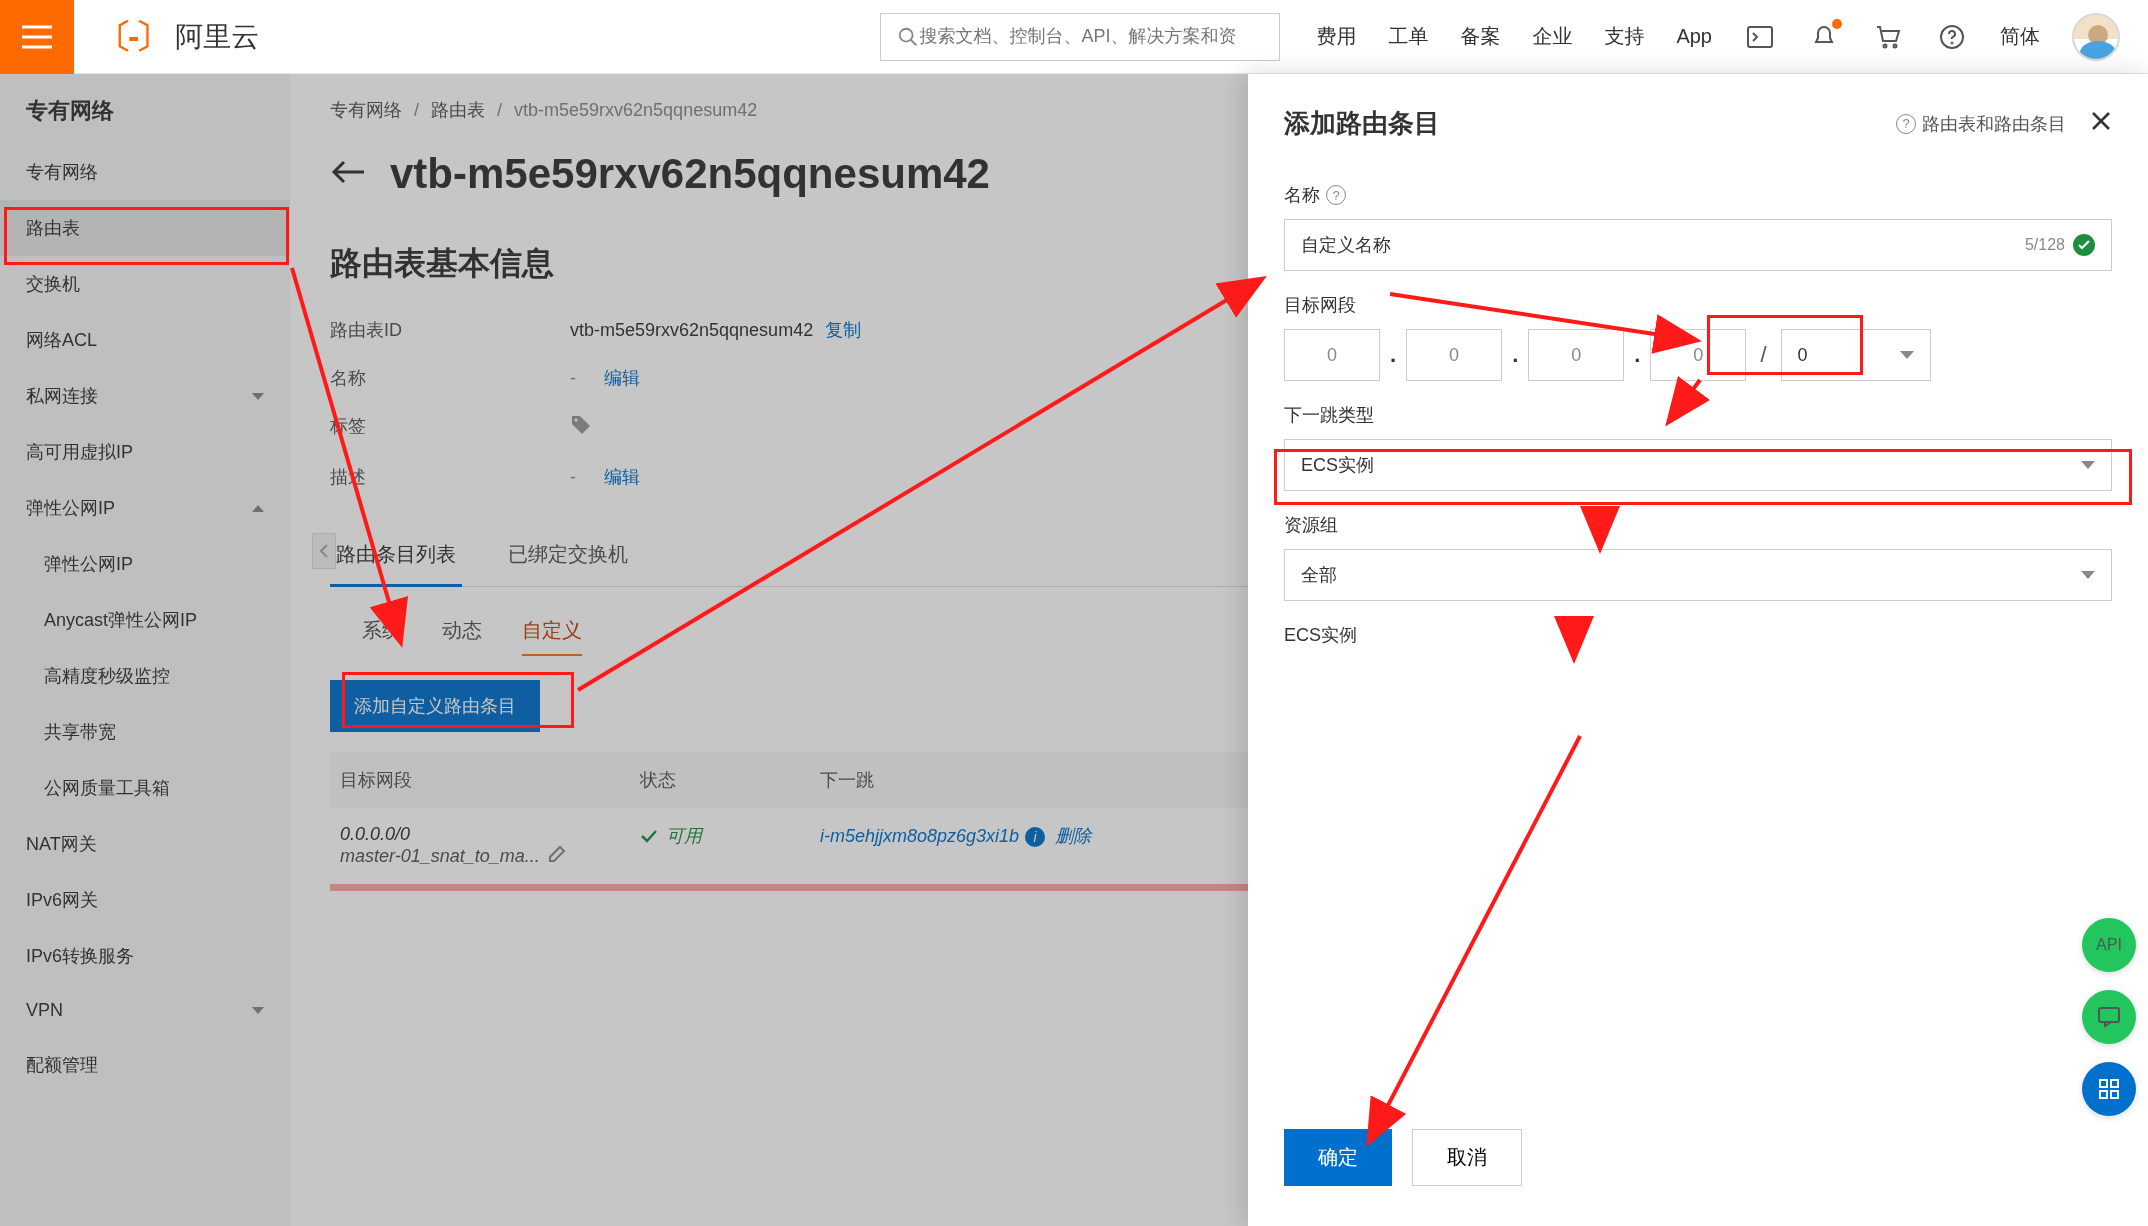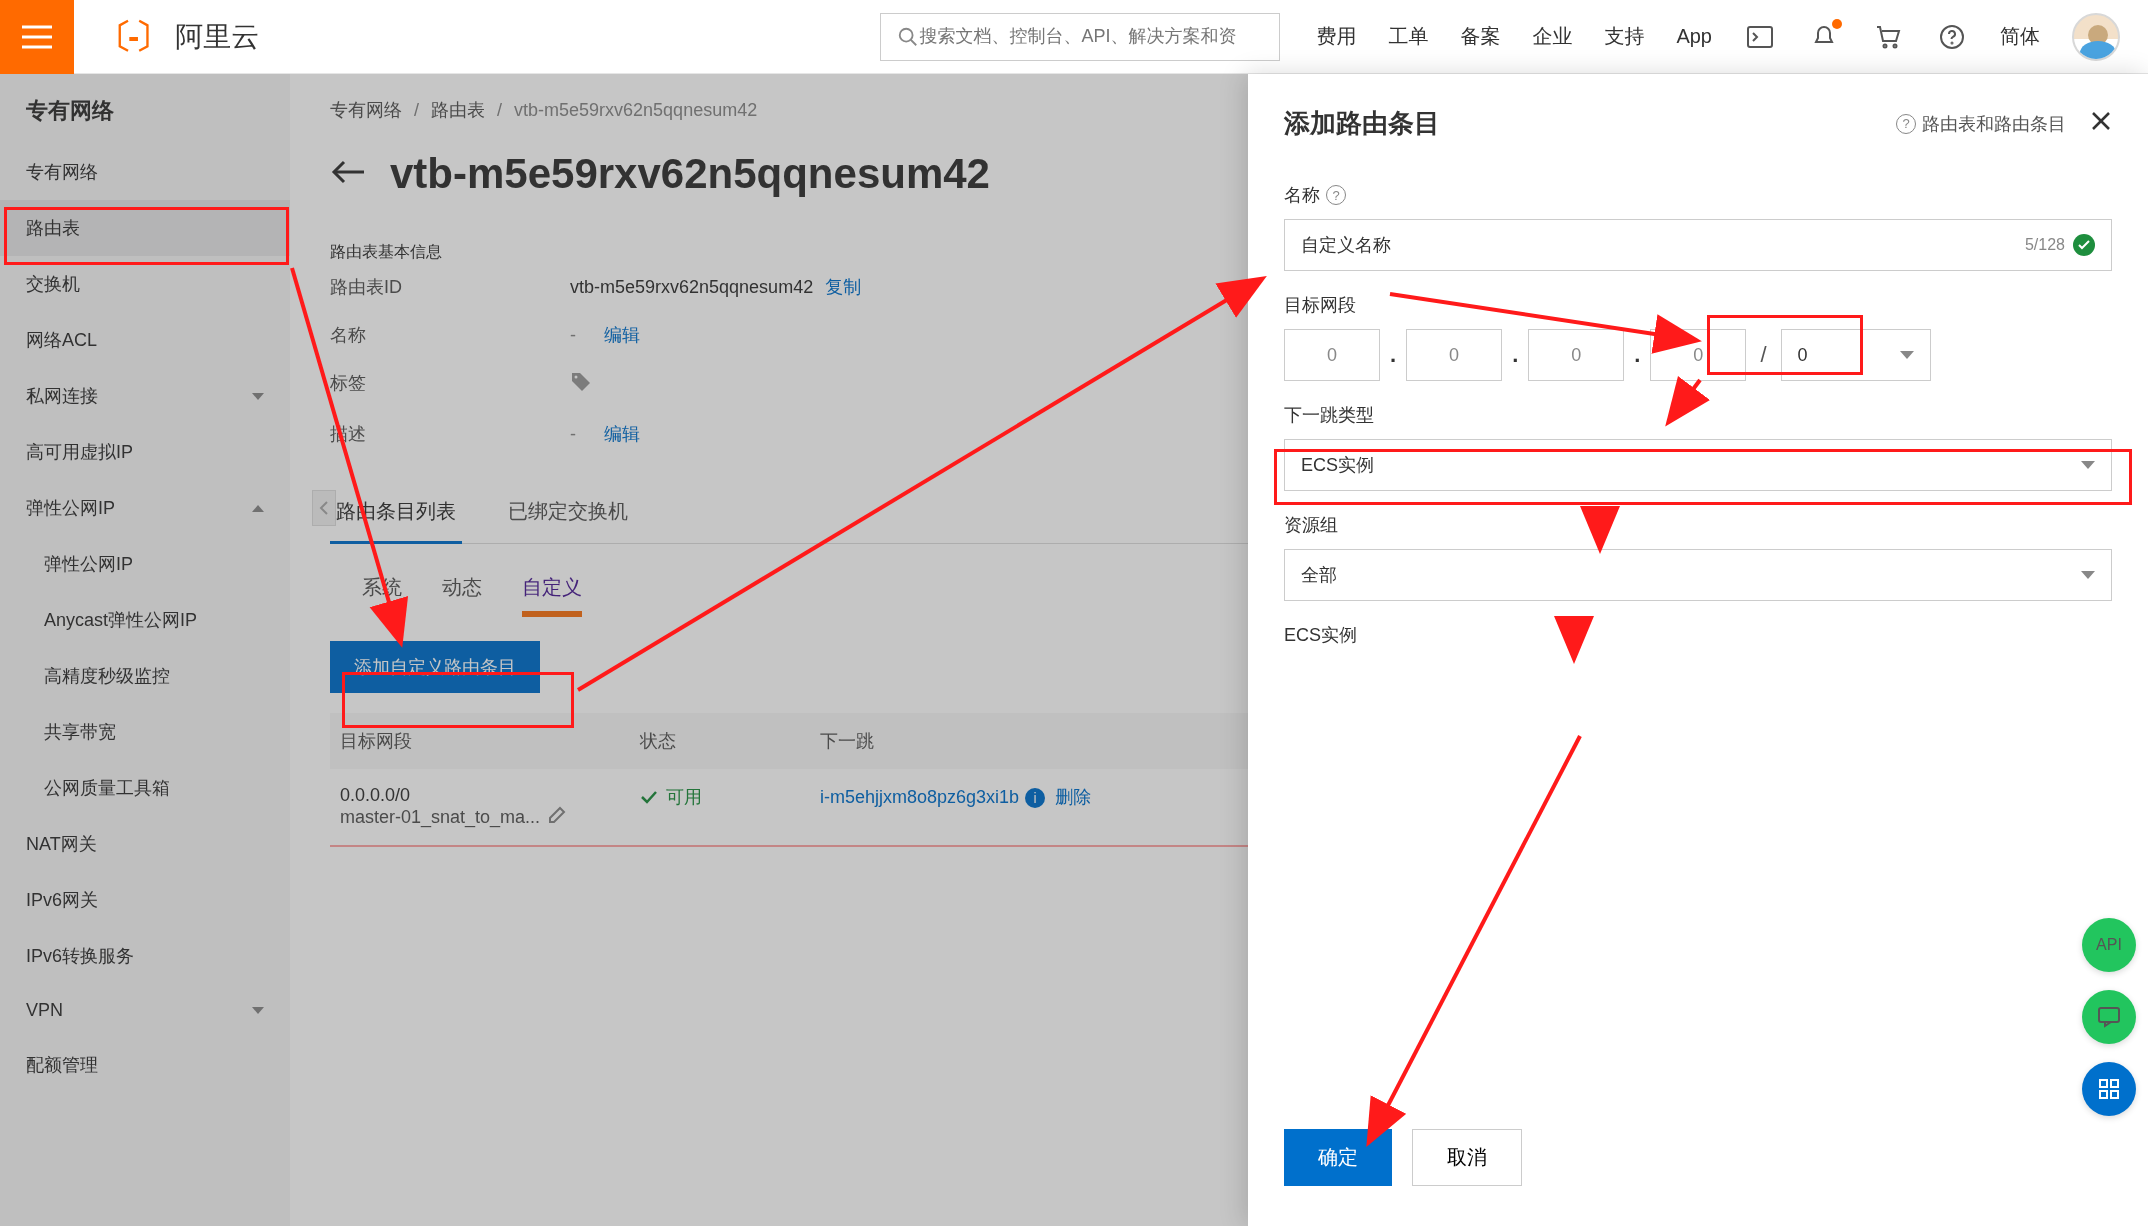--- a/index.html
+++ b/index.html
@@ -36,40 +36,40 @@
 .chev.up { border-bottom:7px solid #888; }
 
 
 .main { position:absolute; top:74px; left:290px; right:0; bottom:0; padding:24px 40px; overflow:auto; }
 .breadcrumb { color:#888; font-size:18px; display:flex; gap:12px; align-items:center; }
 .breadcrumb a { color:#555; text-decoration:none; }
 .page-title { display:flex; align-items:center; gap:24px; margin-top:28px; }
 .page-title h1 { font-size:42px; font-weight:600; }
 .back-arrow svg { stroke:#333; }
 .section { margin-top:44px; }
-.section h2 { font-size:16px; font-weight:400; }
+.section h2 { font-size:32px; font-weight:700; margin-bottom:20px; }
 .info-row { display:flex; padding:12px 0; font-size:18px; }
 .info-label { width:240px; color:#555; }
 .info-val { color:#333; display:flex; align-items:center; gap:12px; }
 .link { color:#0070cc; cursor:pointer; }
 .dash { color:#888; margin-right:16px; }
 .tag-icon svg { fill:#888; }
 
 .tabs { display:flex; gap:40px; margin-top:24px; border-bottom:1px solid #ddd; position:relative; }
 .tab { padding:16px 6px; cursor:pointer; font-size:20px; color:#555; }
 .tab.active { color:#333; font-weight:500; border-bottom:3px solid #0070cc; margin-bottom:-1px; }
 .subtabs { display:flex; gap:40px; margin-top:20px; margin-left:32px; font-size:20px; }
 .subtab { padding:10px 0; cursor:pointer; color:#555; }
-.subtab.active { color:#4c1d95; border-bottom:6px solid #f97316; }
+.subtab.active { color:#c2410c; border-bottom:2px solid #f97316; }
 .page-left { position:absolute; left:-18px; top:8px; width:24px; height:36px; background:#f0f0f0; display:flex; align-items:center; justify-content:center; border:1px solid #ddd; }
 
 .add-btn { margin-top:24px; background:#0070cc; color:#fff; border:none; padding:14px 24px; font-size:18px; cursor:pointer; }
 .table { width:100%; margin-top:20px; border-collapse:collapse; }
 .table th { text-align:left; padding:16px 10px; color:#555; font-weight:normal; background:#f7f7f7; }
-.table td { padding:16px 10px; border-bottom:2px solid #fca5a5; vertical-align:top; }
+.table td { padding:16px 10px; border-bottom:7px solid #fca5a5; vertical-align:top;font-style:italic; }
 .status-ok { color:#1e8e3e; display:flex; align-items:center; gap:8px; }
 .info-ic { display:inline-flex; width:20px; height:20px; background:#0070cc; color:#fff; border-radius:50%; align-items:center; justify-content:center; font-size:14px; margin-left:6px; }
 .edit-ic svg { stroke:#888; }
 
 
 .mask { position:absolute; top:74px; left:0; right:0; bottom:0; background:rgba(50,50,50,0.28); }
 
 
 .drawer { position:absolute; top:74px; right:0; bottom:0; width:900px; background:#fff; box-shadow:-4px 0 24px rgba(0,0,0,0.15); display:flex; flex-direction:column; }
 .drawer-head { padding:32px 36px 20px; display:flex; align-items:center; }

